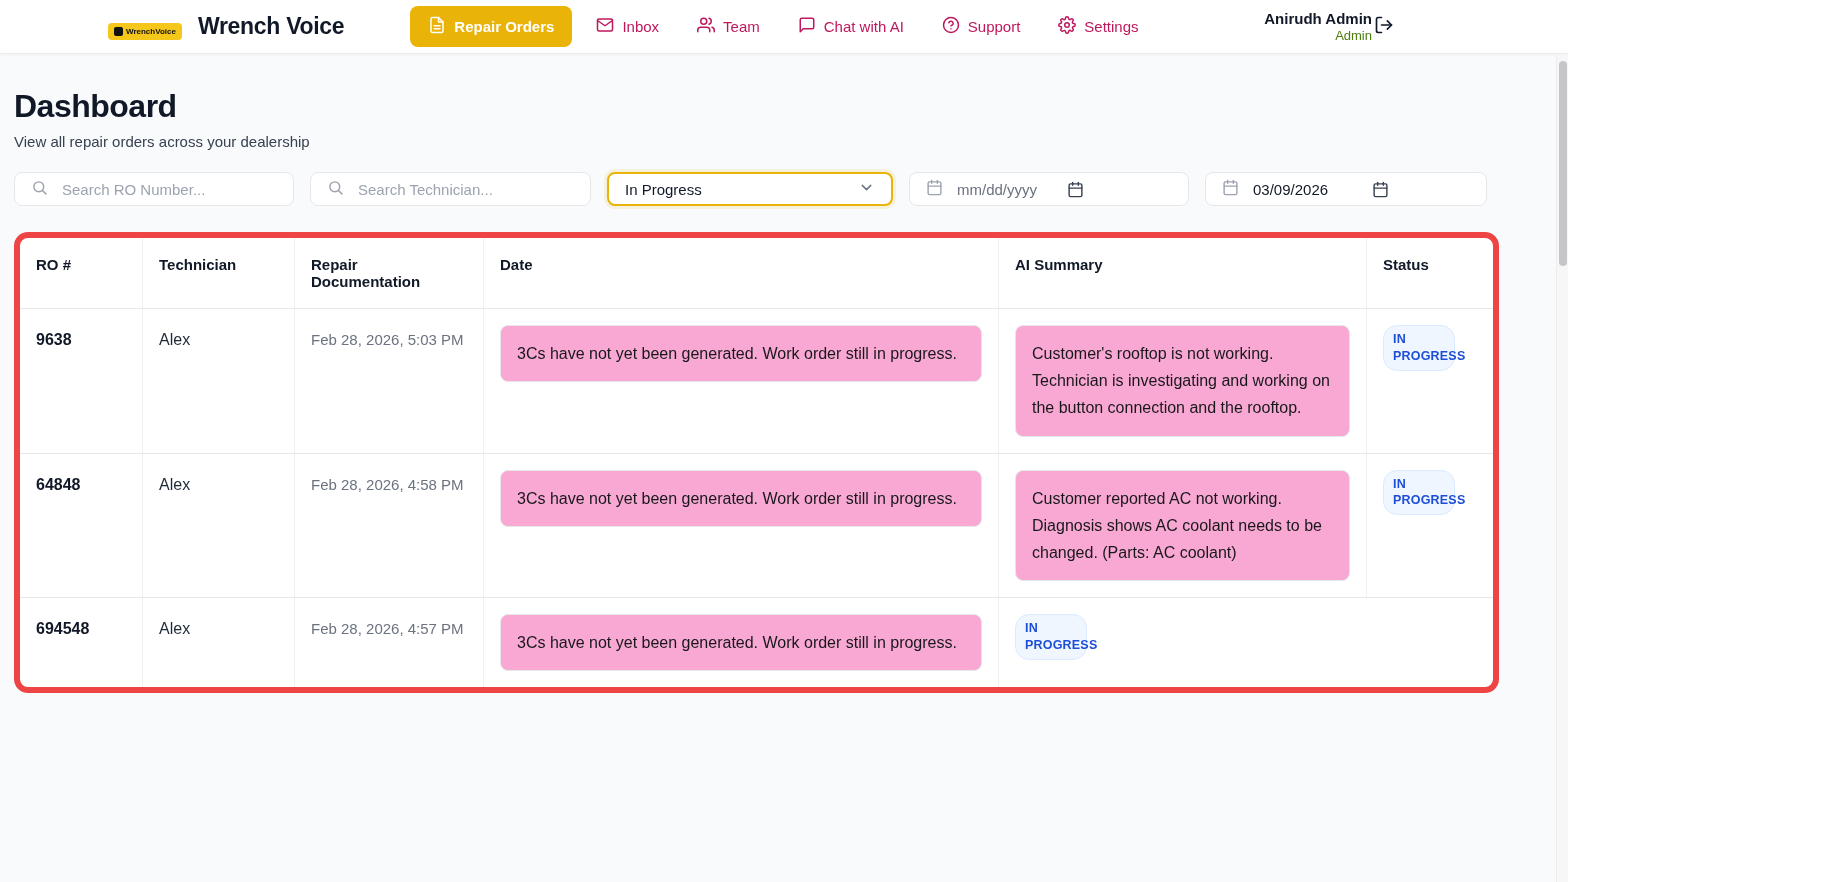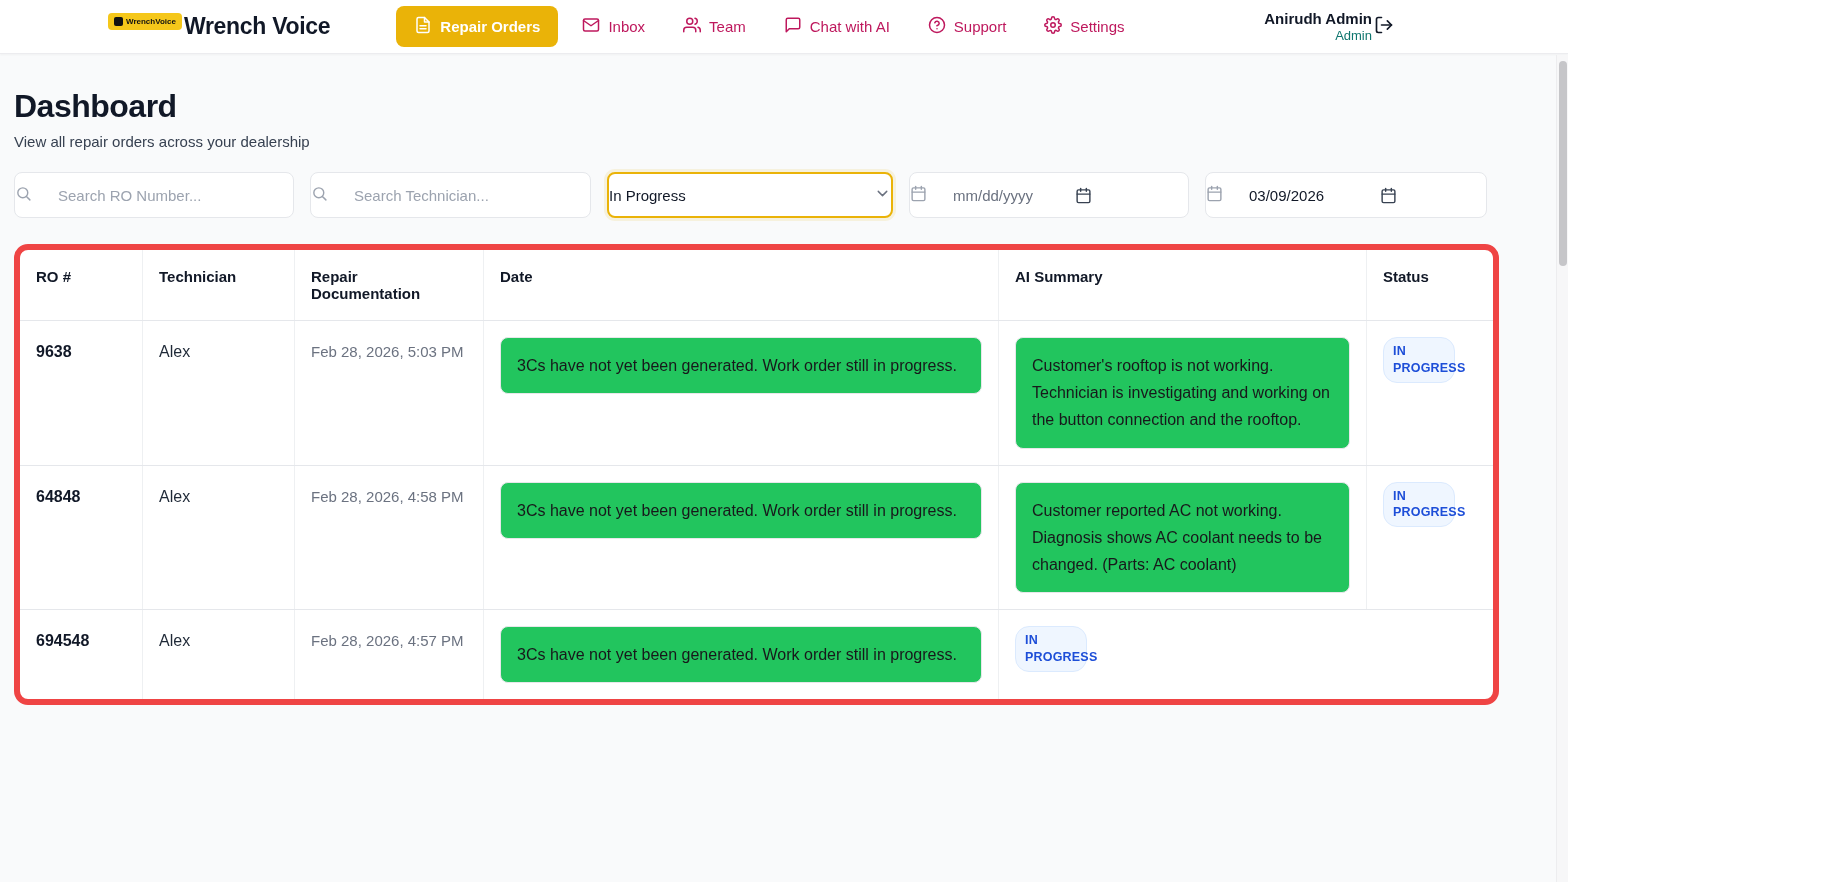--- a/index.html
+++ b/index.html
@@ -4,49 +4,49 @@
 <style>
   * { box-sizing: border-box; margin: 0; padding: 0; }
   html,body { width: 1836px; height: 882px; background: #ffffff; overflow: hidden;
     font-family: "Liberation Sans", sans-serif; color: #111827; }
   .viewport { position: relative; width: 1568px; height: 882px; background: #f9fafb; overflow: hidden; }
 
   
   header { position: relative; z-index: 2; display: flex; align-items: center;
     height: 54px; background: #ffffff; border-bottom: 1px solid #ececef;
     box-shadow: 0 1px 2px rgba(0,0,0,0.04); padding: 0 172px 0 108px; }
-  .brand { display: flex; align-items: flex-start; }
+  .brand { display: flex; align-items: flex-end; gap: 14px; }
   .logo-badge { display: inline-flex; align-items: center; gap: 3px; background: #f5c71a;
     border-radius: 4px; padding: 4px 6px; font-size: 8px; font-weight: 700; color: #111111; }
   .logo-glyph { width: 9px; height: 9px; background: #111111; border-radius: 2px; display:inline-block; }
   .app-title { font-size: 23px; font-weight: 800; letter-spacing: -0.3px; margin-left: 2px; }
   nav { display: flex; align-items: center; gap: 10px; margin-left: 66px; flex: 1; }
   .nav-item { display: inline-flex; align-items: center; gap: 8px; border: none; background: transparent;
     font-family: inherit; font-size: 15px; font-weight: 500; color: #be185d; padding: 10px 14px;
     border-radius: 8px; cursor: pointer; white-space: nowrap; }
   .nav-item svg { width: 18px; height: 18px; stroke: currentColor; fill: none;
     stroke-width: 2; stroke-linecap: round; stroke-linejoin: round; }
   .nav-item.active { background: #eab308; color: #ffffff; font-weight: 600; padding: 10px 18px; }
   .user-area { display: flex; align-items: center; }
   .user-names { text-align: right; }
   .user-name { font-size: 15px; font-weight: 700; color: #111827; }
-  .user-role { font-size: 13px; color: #0f766e; margin-top: 1px; }
+  .user-role { font-size: 13px; color: #4d7c0f; margin-top: 1px; }
   .logout-btn { background: transparent; border: none; cursor: pointer; color: #111827; padding: 2px; }
   .logout-btn svg { width: 20px; height: 20px; stroke: currentColor; fill: none;
     stroke-width: 2; stroke-linecap: round; stroke-linejoin: round; }
 
   
   main { padding: 34px 69px 0 14px; }
   h1 { font-size: 32px; font-weight: 800; letter-spacing: -0.5px; color: #111827; }
   .subtitle { font-size: 15px; color: #374151; margin-top: 8px; }
 
   
   .filters { display: flex; gap: 16px; margin-top: 22px; }
-  .field { height: 46px; background: #ffffff; border: 1px solid #e5e7eb; border-radius: 8px;
-    display: flex; align-items: center; padding: 0 0; gap: 26px; }
+  .field { height: 34px; background: #ffffff; border: 1px solid #e5e7eb; border-radius: 8px;
+    display: flex; align-items: center; padding: 0 16px; gap: 14px; }
   .field svg { width: 17px; height: 17px; stroke: #9ca3af; fill: none; stroke-width: 2;
     stroke-linecap: round; stroke-linejoin: round; flex: none; }
   .field input { border: none; outline: none; background: transparent; font-family: inherit;
     font-size: 15px; color: #111827; width: 100%; }
   .field input::placeholder { color: #9ca3af; }
   .f-ro { width: 280px; }
   .f-tech { width: 281px; }
   .f-status { width: 286px; border: 2px solid #eab308; box-shadow: 0 0 0 3px rgba(234,179,8,0.12);
     justify-content: space-between; cursor: pointer; }
   .f-status .sel-text { font-size: 15px; color: #111827; }
@@ -61,21 +61,21 @@
   .table { margin-top: 26px; background: #ffffff; border: 6px solid #ef4444; border-radius: 14px; }
   .grid-row { display: grid; grid-template-columns: 122px 152px 189px 515px 368px 127px; }
   .grid-row > div { border-left: 1px solid #eef0f2; min-width: 0; }
   .grid-row > div:first-child { border-left: none; }
   .thead > div { padding: 18px 16px; font-size: 15px; font-weight: 700; color: #111827; }
   .trow { border-top: 1px solid #e5e7eb; }
   .trow > div { padding: 16px; }
   .cell-ro { font-size: 16px; font-weight: 700; color: #111827; padding-top: 22px !important; }
   .cell-tech { font-size: 16px; color: #1f2937; padding-top: 22px !important; }
   .cell-date { font-size: 15px; color: #6b7280; padding-top: 22px !important; }
-  .doc-box, .ai-box { background: #22c55e; border: 1px solid #e7e7ea; border-radius: 8px;
+  .doc-box, .ai-box { background: #f9a8d4; border: 1px solid #e7e7ea; border-radius: 8px;
     padding: 14px 16px; font-size: 16px; line-height: 1.7; color: #18181b; }
   .ai-box.scrollable { position: relative; height: 250px; overflow: hidden; padding-right: 28px; }
   .fake-track { position: absolute; top: 3px; bottom: 3px; right: 3px; width: 10px;
     background: #ececec; border-radius: 6px; }
   .fake-thumb { position: absolute; top: 6px; right: 3px; width: 10px; height: 86px;
     background: #a9a9ad; border-radius: 6px; }
   .badge { display: inline-block; width: 72px; padding: 5px 9px; border-radius: 14px;
     background: #eff6ff; border: 1px solid #dbeafe; color: #1d4ed8; font-size: 12.5px;
     font-weight: 600; line-height: 1.35; letter-spacing: 0.2px; }
 

